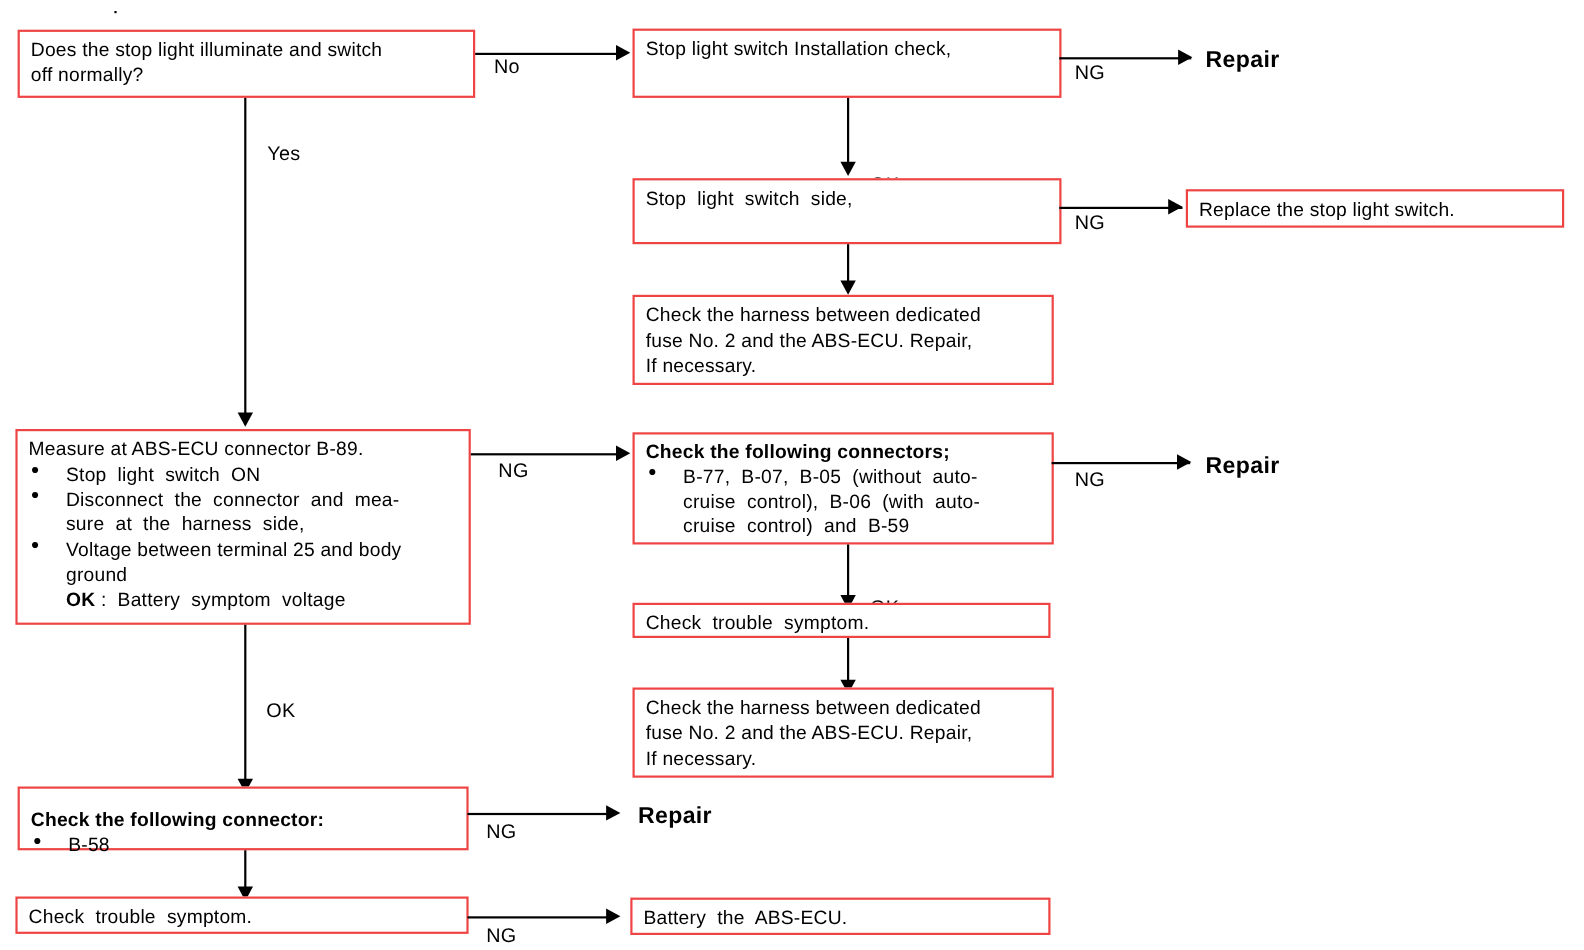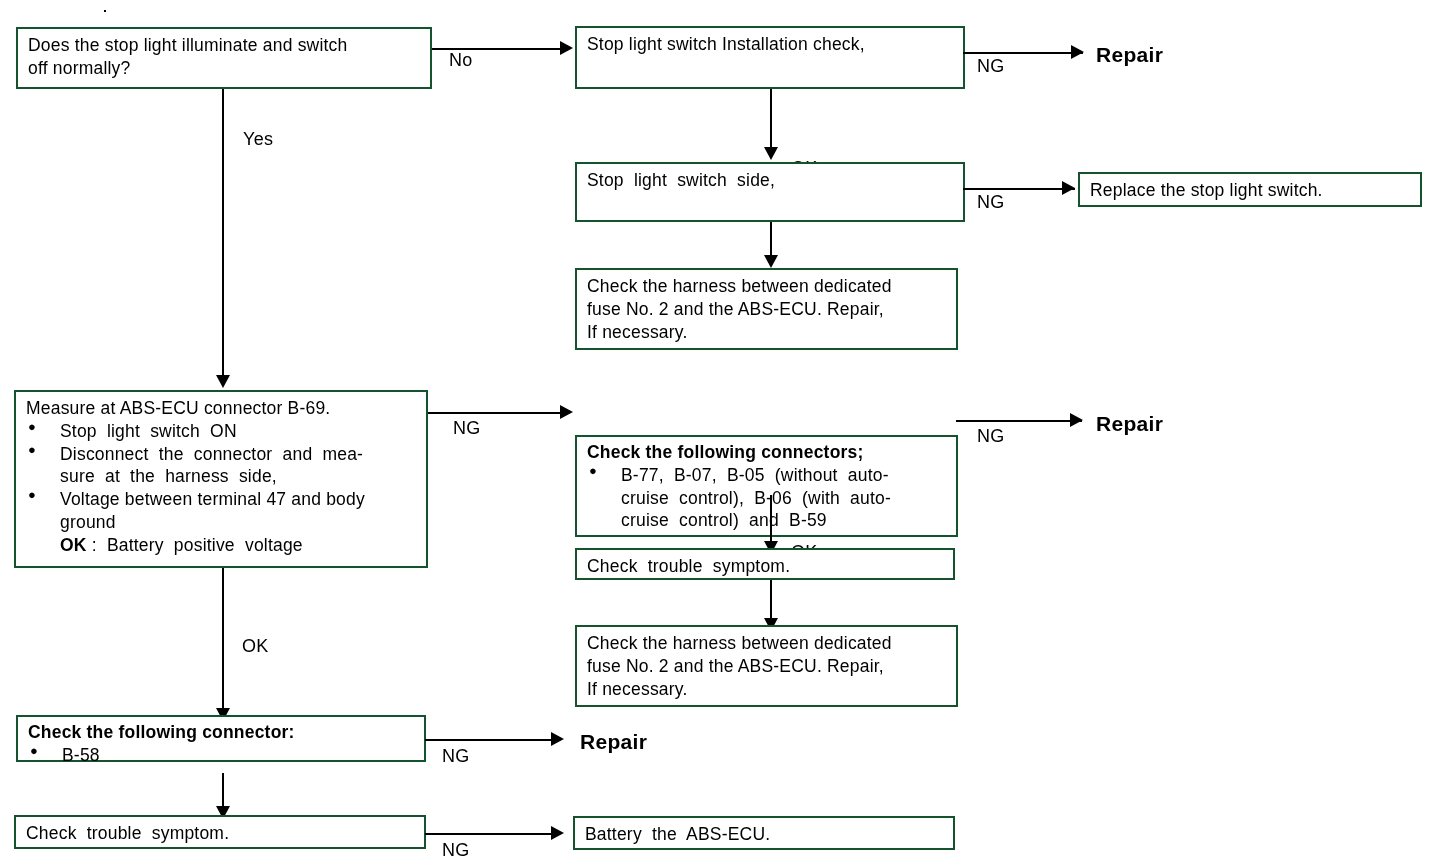--- a/index.html
+++ b/index.html
@@ -14,21 +14,21 @@
   #canvas {
     position: relative;
     width: 1440px;
     height: 864px;
     background: #ffffff;
     overflow: hidden;
   }
   .box {
     position: absolute;
     box-sizing: border-box;
-    border: 2px solid #14532d;
+    border: 2px solid #ef4444;
     background: #fff;
     padding: 5px 8px 4px 10px;
     font-size: 17.5px;
     line-height: 1.30;
     letter-spacing: 0.2px;
   }
   .box .title {
     display: block;
     white-space: pre-wrap;
   }
@@ -157,40 +157,40 @@
   <div class="arrow-down" style="left:764px; top:255px;"></div>
   <div class="edge-label" style="left:791px; top:228px;">OK</div>
 
   <div class="box" style="left:575px; top:268px; width:383px; height:82px;">
     <span class="title">Check the harness between dedicated
 fuse No. 2 and the ABS-ECU. Repair,
 If necessary.</span>
   </div>
 
   <div class="box" style="left:14px; top:390px; width:414px; height:178px;">
-    <span class="title">Measure at ABS-ECU connector B-69.</span>
+    <span class="title">Measure at ABS-ECU connector B-89.</span>
     <ul class="bullets">
       <li>Stop  light  switch  ON</li>
       <li>Disconnect  the  connector  and  mea-
 sure  at  the  harness  side,</li>
-      <li>Voltage between terminal 47 and body
+      <li>Voltage between terminal 25 and body
 ground</li>
     </ul>
-    <span class="sub-note"><span class="okword">OK</span><span> :  Battery  positive  voltage</span></span>
+    <span class="sub-note"><span class="okword">OK</span><span> :  Battery  symptom  voltage</span></span>
   </div>
 
   <div class="hline" style="left:428px; top:412px; width:134px;"></div>
   <div class="arrow-right" style="left:560px; top:405px;"></div>
   <div class="edge-label" style="left:453px; top:378px;">NG</div>
 
   <div class="vline" style="left:222px; top:568px; height:142px;"></div>
   <div class="arrow-down" style="left:216px; top:708px;"></div>
   <div class="edge-label" style="left:242px; top:596px;">OK</div>
 
-  <div class="box bold" style="left:575px; top:393px; width:383px; height:102px; padding-top:4px;margin-top:42px;">
+  <div class="box bold" style="left:575px; top:393px; width:383px; height:102px; padding-top:4px;">
     <span class="title bold">Check the following connectors;</span>
     <ul class="bullets" style="font-weight:normal;">
       <li>B-77,  B-07,  B-05  (without  auto-
 cruise  control),  B-06  (with  auto-
 cruise  control)  and  B-59</li>
     </ul>
   </div>
 
   <div class="hline" style="left:956px; top:420px; width:126px;"></div>
   <div class="arrow-right" style="left:1070px; top:413px;"></div>
@@ -208,21 +208,21 @@
   <div class="vline" style="left:770px; top:580px; height:42px;"></div>
   <div class="arrow-down" style="left:764px; top:618px;"></div>
   <div class="edge-label" style="left:791px; top:586px;">NG</div>
 
   <div class="box" style="left:575px; top:625px; width:383px; height:82px;">
     <span class="title">Check the harness between dedicated
 fuse No. 2 and the ABS-ECU. Repair,
 If necessary.</span>
   </div>
 
-  <div class="box bold" style="left:16px; top:715px; width:410px; height:47px; padding-top:4px;">
+  <div class="box bold" style="left:16px; top:715px; width:410px; height:58px; padding-top:17px;">
     <span class="title bold">Check the following connector:</span>
     <ul class="bullets" style="font-weight:normal;">
       <li>B-58</li>
     </ul>
   </div>
 
   <div class="hline" style="left:425px; top:739px; width:128px;"></div>
   <div class="arrow-right" style="left:551px; top:732px;"></div>
   <div class="edge-label" style="left:442px; top:706px;">NG</div>
   <div class="plain-label" style="left:580px; top:730px;">Repair</div>

